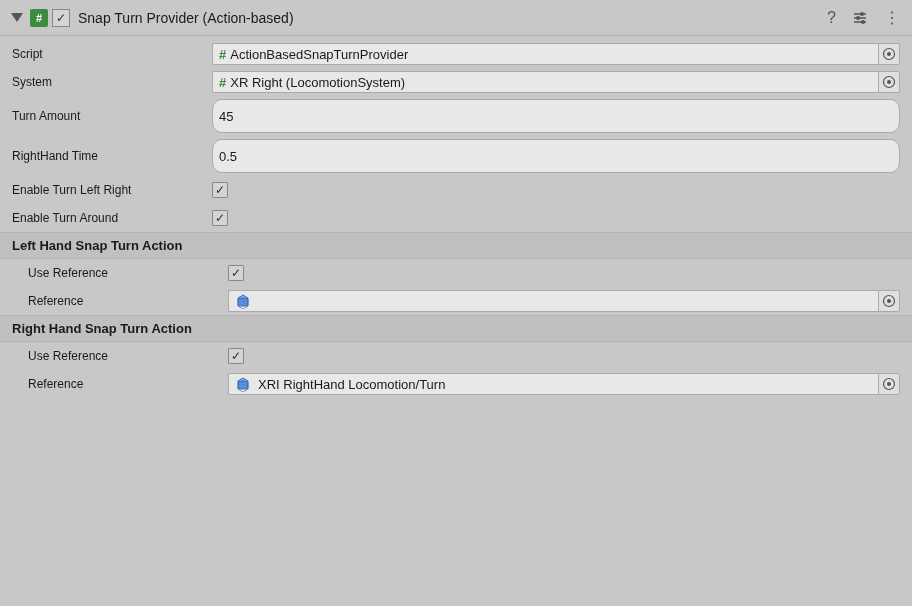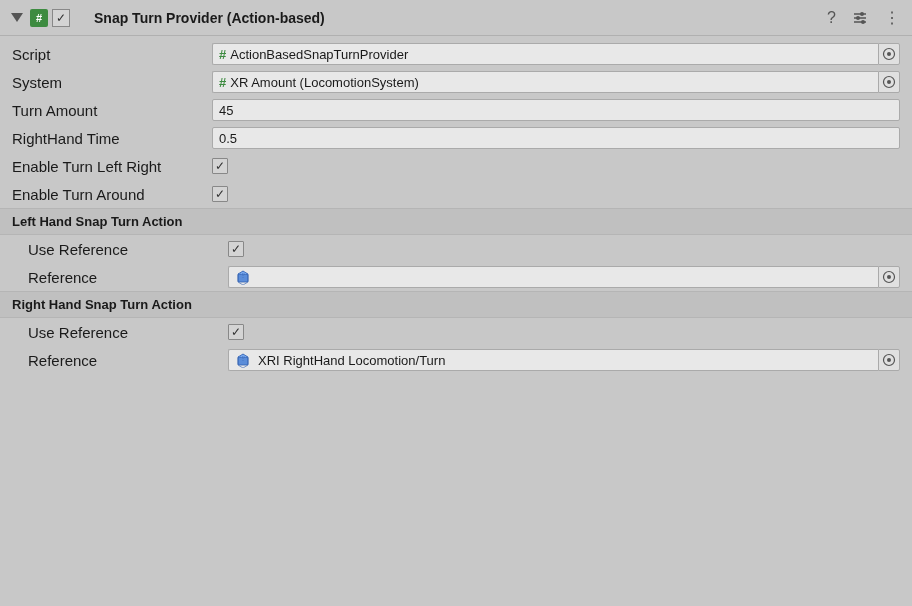--- a/index.html
+++ b/index.html
@@ -20,24 +20,24 @@
       background: #c8c8c8;
       display: flex;
       align-items: center;
       padding: 6px 8px;
       border-bottom: 1px solid #b0b0b0;
       gap: 4px;
     }
 
     .panel-header .title {
       font-size: 14px;
-      font-weight: 700;
+      font-weight: 400;
       color: #1a1a1a;
       flex: 1;
-      margin-left: 20px;
+      margin-left: 4px;
     }
 
     .header-icon {
       width: 18px;
       height: 18px;
       display: flex;
       align-items: center;
       justify-content: center;
       color: #333;
     }
@@ -106,40 +106,40 @@
       min-height: 28px;
     }
 
     .field-row.indented {
       padding-left: 28px;
       justify-content: flex-end;
     }
 
     .field-label {
       color: #1a1a1a;
-      font-size: 15px;
+      font-size: 12px;
       min-width: 200px;
       flex-shrink: 0;
     }
 
     .field-value {
       flex: 1;
       display: flex;
       align-items: center;
     }
 
     .text-input {
       background: #e8e8e8;
       border: 1px solid #aaa;
-      border-radius: 2px;
+      border-radius: 10px;
       padding: 8px 6px;
       font-size: 13px;
       color: #1a1a1a;
       width: 100%;
-      height: 22px;
+      height: 34px;
       outline: none;
     }
 
     .ref-field {
       background: #e8e8e8;
       border: 1px solid #aaa;
       border-radius: 2px;
       padding: 2px 6px;
       font-size: 13px;
       color: #1a1a1a;
@@ -279,21 +279,21 @@
         </div>
       </div>
     </div>
 
     <div class="field-row">
       <span class="field-label">System</span>
       <div class="field-value">
         <div class="ref-field-with-btn">
           <div class="ref-field">
             <span class="hash-small">#</span>
-            <span>XR Amount (LocomotionSystem)</span>
+            <span>XR Right (LocomotionSystem)</span>
           </div>
           <button class="circle-btn">
             <svg viewBox="0 0 14 14" fill="none">
               <circle cx="7" cy="7" r="5.5" stroke="#555" stroke-width="1.2"></circle>
               <circle cx="7" cy="7" r="2" fill="#555"></circle>
             </svg>
           </button>
         </div>
       </div>
     </div>

